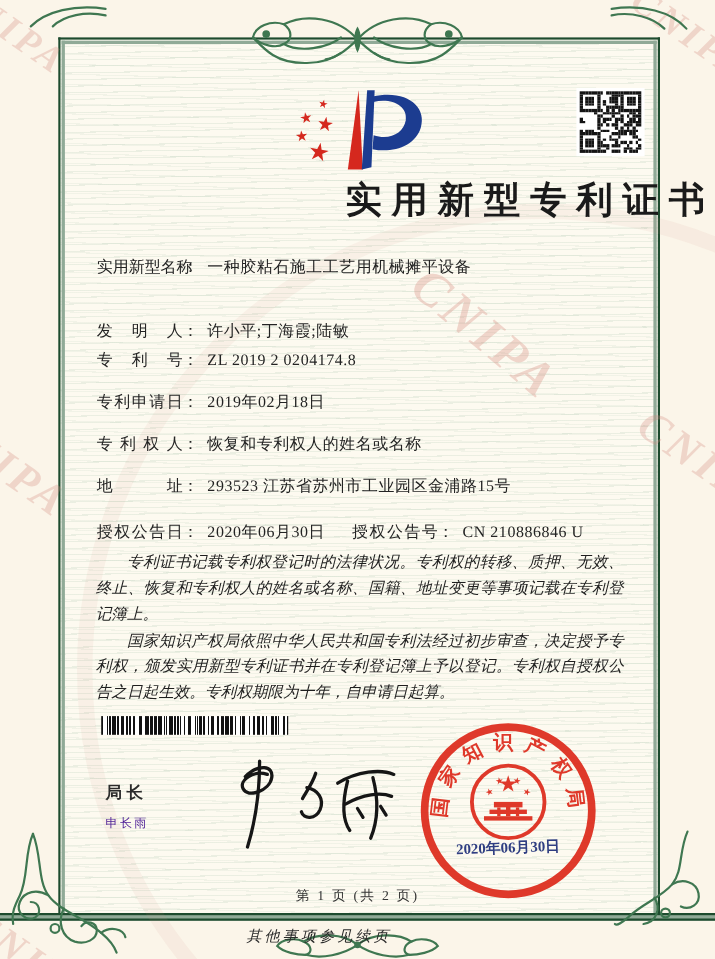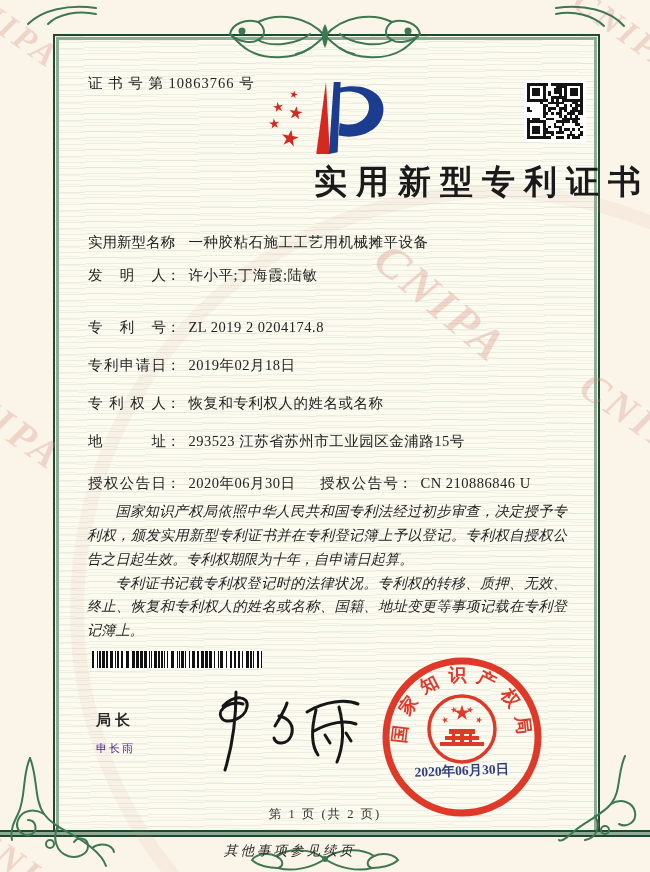--- a/index.html
+++ b/index.html
@@ -34,21 +34,21 @@
       display:grid;grid-template-columns:repeat(21,1fr);grid-template-rows:repeat(21,1fr);box-sizing:border-box;}
   .qr div{background:transparent;}
   .qr div.m{background:#141414;}
   .title{position:absolute;left:0;top:160px;width:650px;text-align:right;font-size:33px;font-weight:700;
     color:#1a1a1a;letter-spacing:9px;text-indent:9px;}
 
   .field{position:absolute;left:88px;font-size:14.5px;color:#232323;white-space:nowrap;}
   .field .lab{display:inline-block;width:78px;text-align:justify;text-align-last:justify;vertical-align:bottom;}
   .field .colon{display:inline-block;margin-right:8px;}
   .field .val{letter-spacing:0.5px;}
-  .f1{top:233px}.f2{top:266px}.f3{top:318px}.f4{top:356px}.f5{top:394px}.f6{top:432px}.f7{top:474px}
+  .f1{top:233px}.f2{top:291px}.f3{top:318px}.f4{top:356px}.f5{top:394px}.f6{top:432px}.f7{top:474px}
   .field .col2{position:absolute;left:232px;top:0;white-space:nowrap;}
   .field .col2 .lab{width:78px;}
 
   .paras{position:absolute;left:87px;top:500px;width:480px;font-size:14.2px;line-height:1.68;
     color:#1f1f1f;font-style:italic;text-align:justify;}
   .paras p{margin:0;text-indent:2em;}
 
   .barcode{position:absolute;left:92px;top:651px;width:170px;height:17px;background:#fff;}
 
   .signer-title{position:absolute;left:96px;top:711px;font-size:15px;font-weight:700;letter-spacing:4px;
@@ -145,21 +145,20 @@
         <path d="M34,10 C26,6 14,8 10,14 C16,20 28,22 36,22"></path>
       </g>
       <g transform="translate(166,0) scale(-1,1)">
         <path d="M83,13 C70,2 46,2 34,10 C42,14 42,20 36,22 C50,26 70,22 83,13"></path>
         <path d="M34,10 C26,6 14,8 10,14 C16,20 28,22 36,22"></path>
       </g>
       <circle cx="83" cy="13" r="3" fill="#3f7751" stroke="none"></circle>
     </g>
   </svg>
 
-  <div class="cert-no">证 书 号 第 10863766 号</div>
 
   <svg class="logo" viewBox="0 0 150 80">
     <polygon points="76,2 66,76 80,76" fill="#d5281e"></polygon>
     <polygon points="84,2 79,76 88,74 91,2" fill="#1c3c90"></polygon>
     <path d="M89,8 C120,1 140,17 134,37 C129,54 108,61 89,57 L90,44 C105,49 118,42 120,30 C122,16 106,9 90,13 Z" fill="#1c3c90"></path>
     <g fill="#d5281e">
       <use href="#star5" transform="translate(43,15) scale(0.42) rotate(12)"></use>
       <use href="#star5" transform="translate(27,28) scale(0.55) rotate(-10)"></use>
       <use href="#star5" transform="translate(45,34) scale(0.72) rotate(8)"></use>
       <use href="#star5" transform="translate(23,45) scale(0.55) rotate(-6)"></use>
@@ -632,22 +631,22 @@
     <span class="lab">地址</span><span class="colon">：</span><span class="val">293523 江苏省苏州市工业园区金浦路15号</span>
   </div>
   <div class="field f7">
     <span class="lab">授权公告日</span><span class="colon">：</span><span class="val">2020年06月30日</span>
     <span class="col2">
       <span class="lab">授权公告号</span><span class="colon">：</span><span class="val">CN 210886846 U</span>
     </span>
   </div>
 
   <div class="paras">
+    <p>专利证书记载专利权登记时的法律状况。专利权的转移、质押、无效、终止、恢复和专利权人的姓名或名称、国籍、地址变更等事项记载在专利登记簿上。</p>
     <p>国家知识产权局依照中华人民共和国专利法经过初步审查，决定授予专利权，颁发实用新型专利证书并在专利登记簿上予以登记。专利权自授权公告之日起生效。专利权期限为十年，自申请日起算。</p>
-    <p>专利证书记载专利权登记时的法律状况。专利权的转移、质押、无效、终止、恢复和专利权人的姓名或名称、国籍、地址变更等事项记载在专利登记簿上。</p>
   </div>
 
   <div class="barcode" style="background: linear-gradient(90deg, rgb(17, 17, 17) 0px, rgb(17, 17, 17) 2px, rgb(255, 255, 255) 2px, rgb(255, 255, 255) 5px, rgb(17, 17, 17) 5px, rgb(17, 17, 17) 6px, rgb(255, 255, 255) 6px, rgb(255, 255, 255) 7px, rgb(17, 17, 17) 7px, rgb(17, 17, 17) 9px, rgb(255, 255, 255) 9px, rgb(255, 255, 255) 10px, rgb(17, 17, 17) 10px, rgb(17, 17, 17) 13px, rgb(255, 255, 255) 13px, rgb(255, 255, 255) 14px, rgb(17, 17, 17) 14px, rgb(17, 17, 17) 16px, rgb(255, 255, 255) 16px, rgb(255, 255, 255) 18px, rgb(17, 17, 17) 18px, rgb(17, 17, 17) 21px, rgb(255, 255, 255) 21px, rgb(255, 255, 255) 23px, rgb(17, 17, 17) 23px, rgb(17, 17, 17) 24px, rgb(255, 255, 255) 24px, rgb(255, 255, 255) 25px, rgb(17, 17, 17) 25px, rgb(17, 17, 17) 27px, rgb(255, 255, 255) 27px, rgb(255, 255, 255) 29px, rgb(17, 17, 17) 29px, rgb(17, 17, 17) 31px, rgb(255, 255, 255) 31px, rgb(255, 255, 255) 34px, rgb(17, 17, 17) 34px, rgb(17, 17, 17) 37px, rgb(255, 255, 255) 37px, rgb(255, 255, 255) 40px, rgb(17, 17, 17) 40px, rgb(17, 17, 17) 43px, rgb(255, 255, 255) 43px, rgb(255, 255, 255) 44px, rgb(17, 17, 17) 44px, rgb(17, 17, 17) 47px, rgb(255, 255, 255) 47px, rgb(255, 255, 255) 48px, rgb(17, 17, 17) 48px, rgb(17, 17, 17) 51px, rgb(255, 255, 255) 51px, rgb(255, 255, 255) 52px, rgb(17, 17, 17) 52px, rgb(17, 17, 17) 55px, rgb(255, 255, 255) 55px, rgb(255, 255, 255) 57px, rgb(17, 17, 17) 57px, rgb(17, 17, 17) 58px, rgb(255, 255, 255) 58px, rgb(255, 255, 255) 59px, rgb(17, 17, 17) 59px, rgb(17, 17, 17) 60px, rgb(255, 255, 255) 60px, rgb(255, 255, 255) 62px, rgb(17, 17, 17) 62px, rgb(17, 17, 17) 65px, rgb(255, 255, 255) 65px, rgb(255, 255, 255) 66px, rgb(17, 17, 17) 66px, rgb(17, 17, 17) 68px, rgb(255, 255, 255) 68px, rgb(255, 255, 255) 69px, rgb(17, 17, 17) 69px, rgb(17, 17, 17) 71px, rgb(255, 255, 255) 71px, rgb(255, 255, 255) 72px, rgb(17, 17, 17) 72px, rgb(17, 17, 17) 73px, rgb(255, 255, 255) 73px, rgb(255, 255, 255) 75px, rgb(17, 17, 17) 75px, rgb(17, 17, 17) 76px, rgb(255, 255, 255) 76px, rgb(255, 255, 255) 79px, rgb(17, 17, 17) 79px, rgb(17, 17, 17) 82px, rgb(255, 255, 255) 82px, rgb(255, 255, 255) 85px, rgb(17, 17, 17) 85px, rgb(17, 17, 17) 86px, rgb(255, 255, 255) 86px, rgb(255, 255, 255) 87px, rgb(17, 17, 17) 87px, rgb(17, 17, 17) 88px, rgb(255, 255, 255) 88px, rgb(255, 255, 255) 89px, rgb(17, 17, 17) 89px, rgb(17, 17, 17) 92px, rgb(255, 255, 255) 92px, rgb(255, 255, 255) 93px, rgb(17, 17, 17) 93px, rgb(17, 17, 17) 94px, rgb(255, 255, 255) 94px, rgb(255, 255, 255) 97px, rgb(17, 17, 17) 97px, rgb(17, 17, 17) 98px, rgb(255, 255, 255) 98px, rgb(255, 255, 255) 100px, rgb(17, 17, 17) 100px, rgb(17, 17, 17) 103px, rgb(255, 255, 255) 103px, rgb(255, 255, 255) 105px, rgb(17, 17, 17) 105px, rgb(17, 17, 17) 107px, rgb(255, 255, 255) 107px, rgb(255, 255, 255) 109px, rgb(17, 17, 17) 109px, rgb(17, 17, 17) 112px, rgb(255, 255, 255) 112px, rgb(255, 255, 255) 113px, rgb(17, 17, 17) 113px, rgb(17, 17, 17) 116px, rgb(255, 255, 255) 116px, rgb(255, 255, 255) 117px, rgb(17, 17, 17) 117px, rgb(17, 17, 17) 120px, rgb(255, 255, 255) 120px, rgb(255, 255, 255) 122px, rgb(17, 17, 17) 122px, rgb(17, 17, 17) 123px, rgb(255, 255, 255) 123px, rgb(255, 255, 255) 126px, rgb(17, 17, 17) 126px, rgb(17, 17, 17) 127px, rgb(255, 255, 255) 127px, rgb(255, 255, 255) 128px, rgb(17, 17, 17) 128px, rgb(17, 17, 17) 131px, rgb(255, 255, 255) 131px, rgb(255, 255, 255) 134px, rgb(17, 17, 17) 134px, rgb(17, 17, 17) 135px, rgb(255, 255, 255) 135px, rgb(255, 255, 255) 138px, rgb(17, 17, 17) 138px, rgb(17, 17, 17) 140px, rgb(255, 255, 255) 140px, rgb(255, 255, 255) 142px, rgb(17, 17, 17) 142px, rgb(17, 17, 17) 144px, rgb(255, 255, 255) 144px, rgb(255, 255, 255) 146px, rgb(17, 17, 17) 146px, rgb(17, 17, 17) 148px, rgb(255, 255, 255) 148px, rgb(255, 255, 255) 150px, rgb(17, 17, 17) 150px, rgb(17, 17, 17) 151px, rgb(255, 255, 255) 151px, rgb(255, 255, 255) 154px, rgb(17, 17, 17) 154px, rgb(17, 17, 17) 157px, rgb(255, 255, 255) 157px, rgb(255, 255, 255) 158px, rgb(17, 17, 17) 158px, rgb(17, 17, 17) 160px, rgb(255, 255, 255) 160px, rgb(255, 255, 255) 161px, rgb(17, 17, 17) 161px, rgb(17, 17, 17) 162px, rgb(255, 255, 255) 162px, rgb(255, 255, 255) 165px, rgb(17, 17, 17) 165px, rgb(17, 17, 17) 167px, rgb(255, 255, 255) 167px, rgb(255, 255, 255) 169px, rgb(17, 17, 17) 169px, rgb(17, 17, 17) 172px, rgb(255, 255, 255) 172px, rgb(255, 255, 255) 175px);"></div>
 
   <div class="signer-title">局长</div>
   <div class="signer-name">申长雨</div>
   <svg class="signature" viewBox="0 0 170 92">
     <g fill="none" stroke="#161616" stroke-width="3" stroke-linecap="round" stroke-linejoin="round">
       <path d="M28,20 C40,8 54,10 52,21 C50,33 30,40 26,31 C22,23 36,14 48,18"></path>
       <path d="M41,6 C41,34 38,58 30,84"></path>

